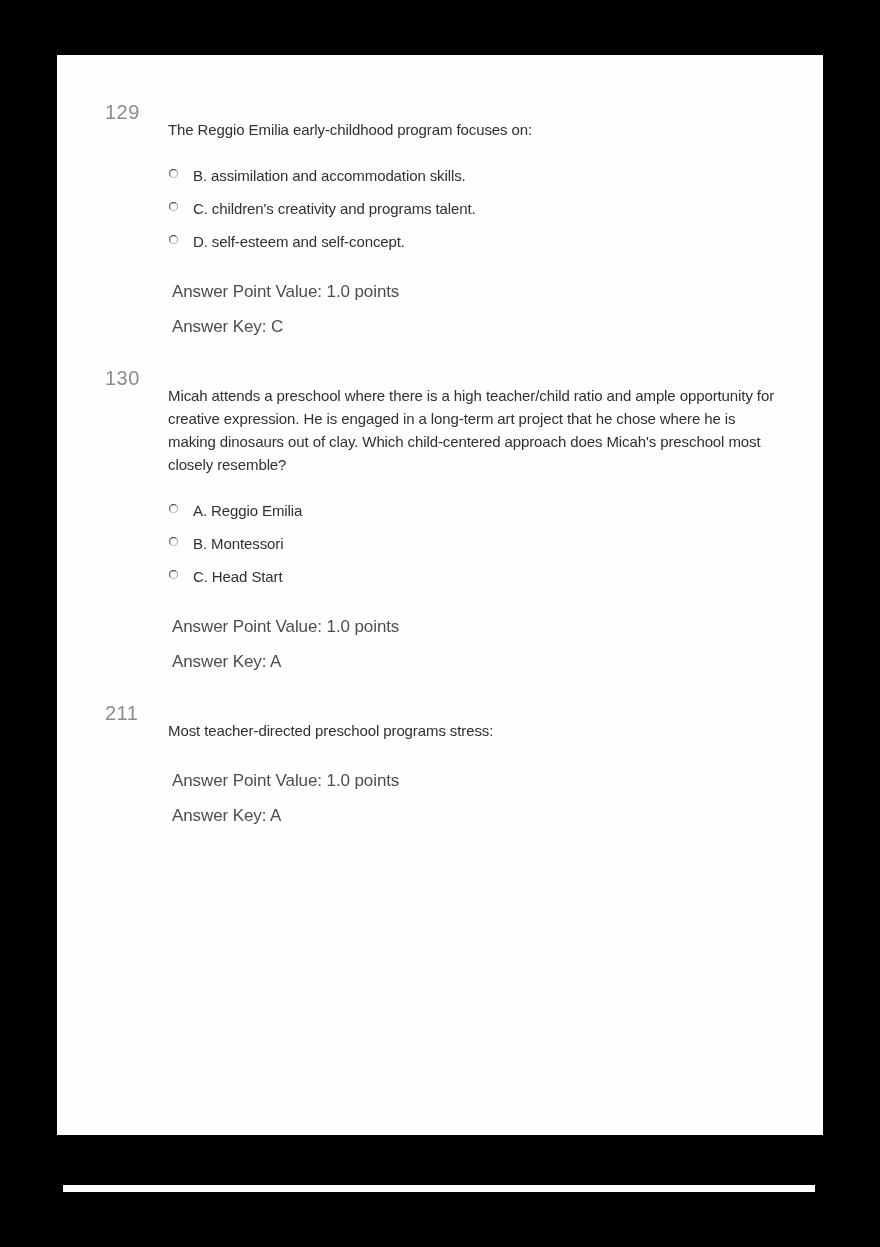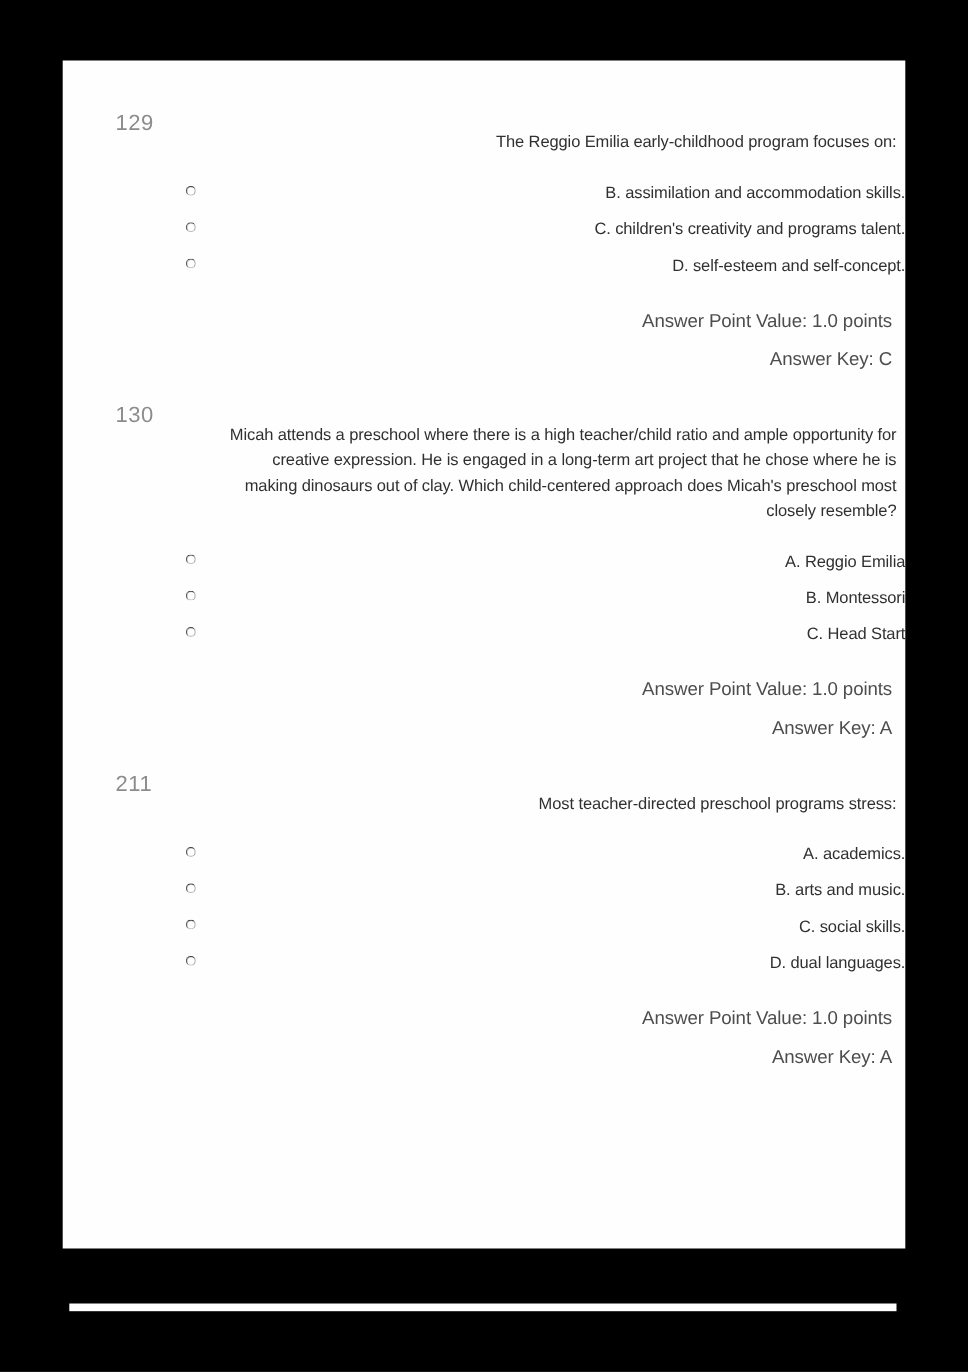--- a/index.html
+++ b/index.html
@@ -16,21 +16,21 @@
     background:var(--bg);
     font-family:"Liberation Sans","DejaVu Sans",sans-serif;
     position:relative;
     overflow:hidden;
   }
   .canvas{position:absolute;inset:0;background:var(--bg);}
   .page{
     position:absolute;left:57px;top:55px;width:766px;height:1080px;
     background:var(--page);
   }
-  .question{position:relative;padding-left:103px;text-align:right;}
+  .question{position:relative;padding-left:103px;}
   .question.first{padding-top:0;margin-top:45px;}
   .question + .question{margin-top:28px;}
   .q-num{
     position:absolute;left:48px;top:0;
     font-size:20px;line-height:24px;color:var(--num);
     letter-spacing:0.5px;
   }
   .q-text{
     margin:8px;padding-top:18px;
     font-size:15px;line-height:23px;color:var(--text);
@@ -117,38 +117,20 @@
           <p class="ans-line">Answer Point Value: 1.0 points</p>
           <p class="ans-line">Answer Key: A</p>
         </div>
       </div>
     </section>
 
     <section class="question">
       <span class="q-num">211</span>
       <div class="q-body">
         <p class="q-text">Most teacher-directed preschool programs stress:</p>
-        <div class="options">
-          <label class="option">
-            <span class="radio"></span>
-            <span>A. academics.</span>
-          </label>
-          <label class="option">
-            <span class="radio"></span>
-            <span>B. arts and music.</span>
-          </label>
-          <label class="option">
-            <span class="radio"></span>
-            <span>C. social skills.</span>
-          </label>
-          <label class="option">
-            <span class="radio"></span>
-            <span>D. dual languages.</span>
-          </label>
-        </div>
         <div class="answers">
           <p class="ans-line">Answer Point Value: 1.0 points</p>
           <p class="ans-line">Answer Key: A</p>
         </div>
       </div>
     </section>
 
   </div>
 
   <div class="next-page-strip"></div>

